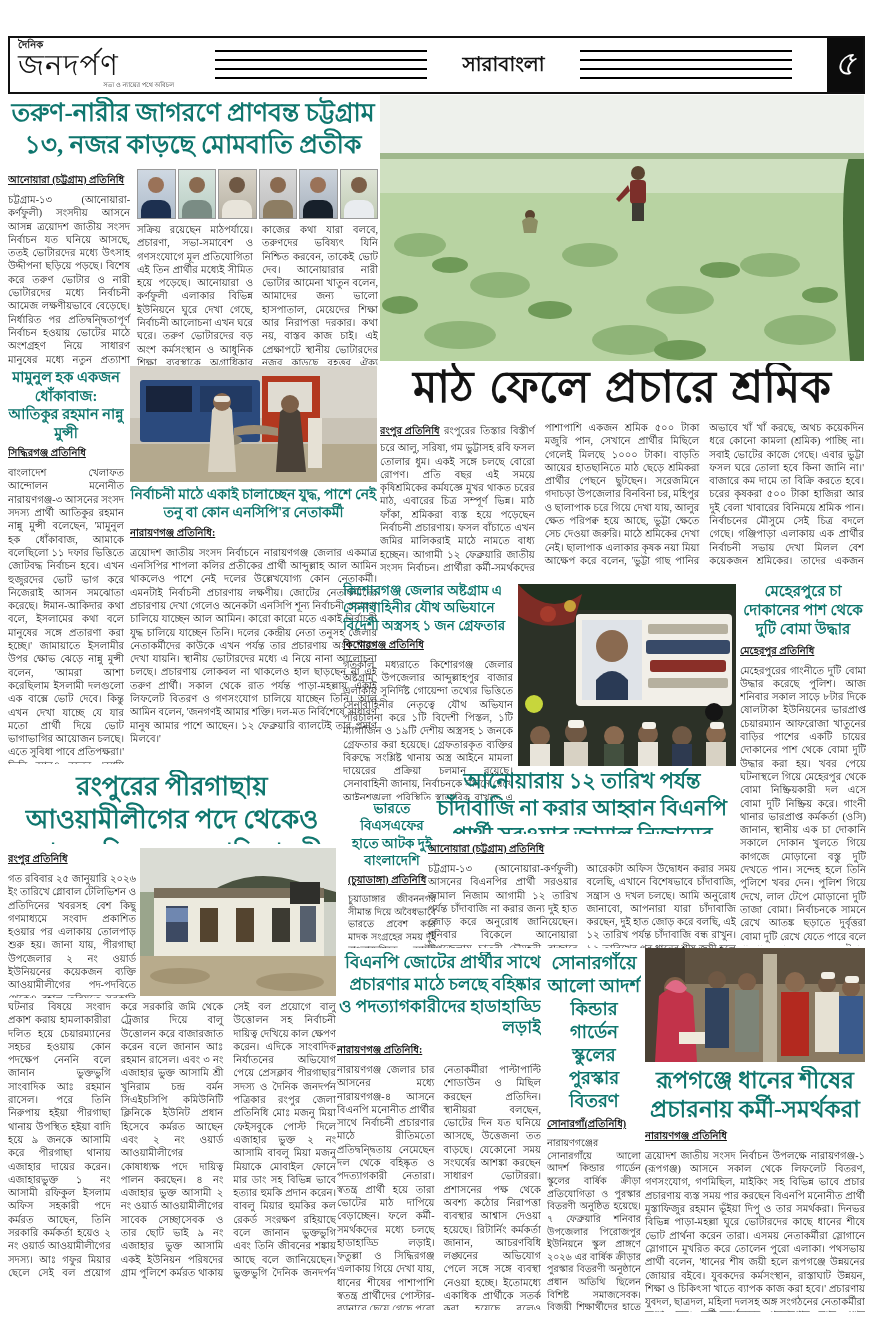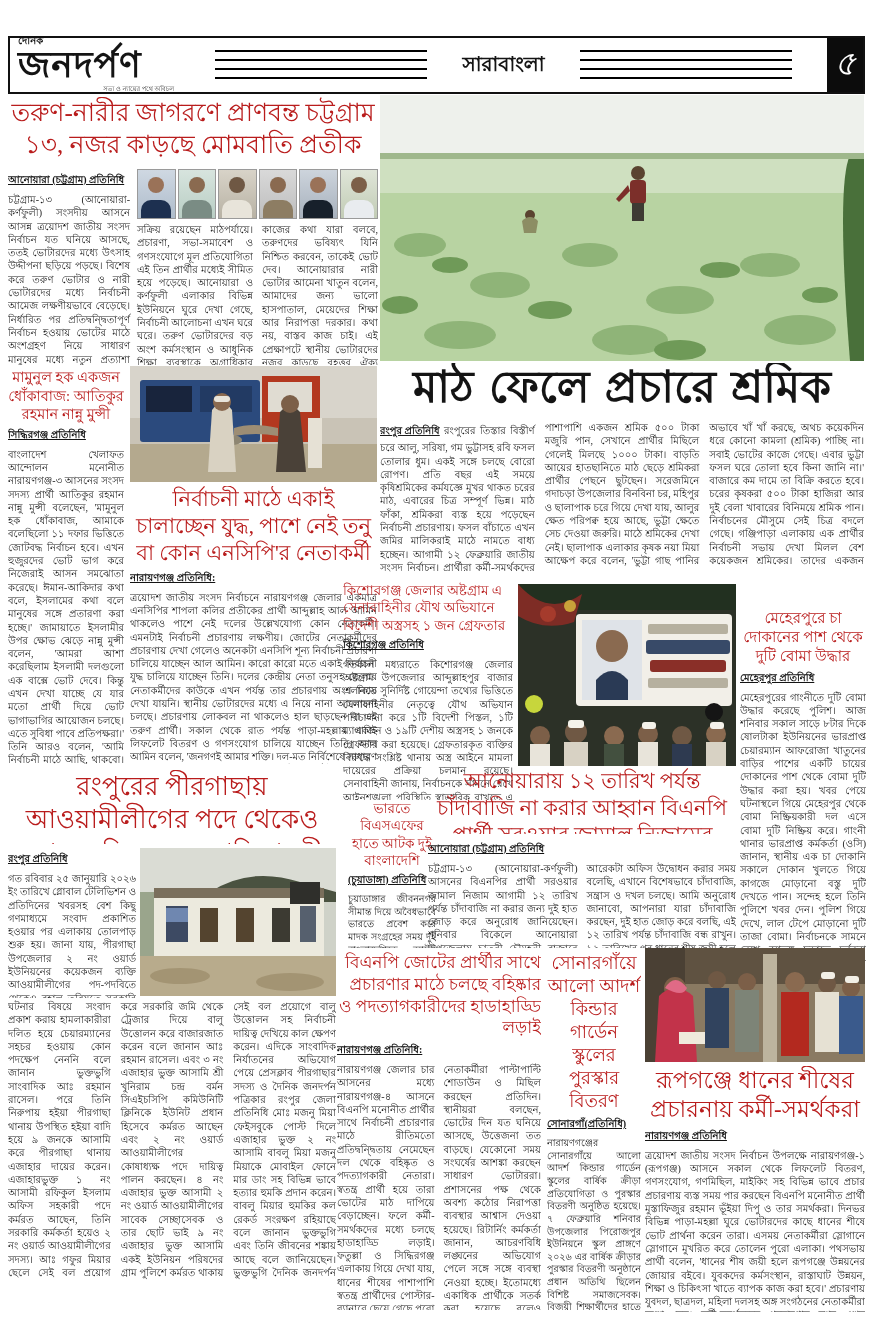--- a/index.html
+++ b/index.html
@@ -9,32 +9,32 @@
     background:#ffffff; color:#141414; overflow:hidden;
     font-family:"Liberation Serif","DejaVu Serif",serif;
   }
   .abs { position:absolute; overflow:hidden;gap:21px; }
 
   
   .header { left:8px; top:36px; width:857px; height:58px; border:2px solid #111;
             display:flex; align-items:stretch; background:#fff; }
   .brandbox { width:170px; padding:3px 6px 2px 8px; display:flex; flex-direction:column; justify-content:center; }
   .brand-small { font-size:10px; font-weight:bold; line-height:1; }
-  .brand { font-size:36px; font-weight:700; line-height:1.05; letter-spacing:1px;
+  .brand { font-size:29px; font-weight:400; line-height:1.05; letter-spacing:1px;
            font-family:"DejaVu Serif","Liberation Serif",serif; }
   .tagline { font-size:6.5px; color:#333; align-self:flex-end; }
   .lines { flex:1; height:30px; align-self:center;
            background:repeating-linear-gradient(#000 0 2px, transparent 2px 9px); margin:0 14px; }
   .section-title { align-self:center; font-size:20px; font-weight:bold; white-space:nowrap; }
   .dateline { align-self:center; font-size:12.5px; font-weight:bold; white-space:nowrap; padding:0 10px 0 4px; }
   .pagenumbox { width:36px; background:#0c0c0c; color:#fff; display:flex; align-items:center; justify-content:center;
                 font-size:34px; font-style:italic; font-family:"DejaVu Serif",serif; }
 
   
-  .hl { font-weight:normal; color:#b91c1c; text-align:center; line-height:1.28; }
+  .hl { font-weight:bold; color:#0f766e; text-align:center; line-height:1.28; }
   .byline { font-size:10px; font-weight:bold; text-decoration:underline; margin:3px 0 4px 0; }
   .body-txt { font-size:10px; line-height:1.33; text-align:justify; color:#1c1c1c; }
 
   
   .artA { left:8px; top:97px; width:370px; height:268px; }
   .a-head { font-size:25px; height:68px; }
   .a-cols { display:flex; margin-top:4px; }
   .a-left { width:122px; margin-right:7px; flex:none; }
   .a-right { flex:1; }
   .a-photos { display:flex; gap:2px; height:50px; margin-bottom:4px; }
@@ -51,35 +51,35 @@
   .p6 { background:linear-gradient(#dfe5d8,#c2ccb6); }
   .cols2 { column-count:2; column-gap:9px; }
   .cols3 { column-count:3; column-gap:10px; }
 
   
   .artB { left:8px; top:368px; width:116px; height:396px; }
   .b-head { font-size:14.5px; }
   .photoB { left:130px; top:366px; width:247px; height:116px; }
   
   .artC { left:130px; top:486px; width:247px; height:278px; }
-  .c-head { font-size:21px; }
+  .c-head { font-size:14px; }
 
   
   .photoField { left:380px; top:95px; width:484px; height:266px; }
   .d-head { left:380px; top:363px; width:484px; height:54px; font-size:44px; font-weight:800;
             text-align:center; line-height:1.1; font-family:"DejaVu Serif",serif; }
   .d-body { left:380px; top:421px; width:484px; height:156px; }
 
   
   .artE { left:343px; top:582px; width:170px; height:218px; }
   .e-head { font-size:13.5px; text-align:left; }
   .photoBanner { left:518px; top:584px; width:218px; height:182px; }
 
   
-  .artF { left:740px; top:609px; width:126px; height:364px; }
+  .artF { left:740px; top:582px; width:126px; height:364px; }
   .f-head { font-size:15px; }
 
   
   .artG-head { left:428px; top:768px; width:308px; height:66px; font-size:21px; }
   .artG-body { left:428px; top:838px; width:308px; height:110px; }
 
   
   .artH { left:348px; top:800px; width:88px; height:148px; }
   .h-head { font-size:13.5px; }
   .artH .body-txt { font-size:9.5px; }

